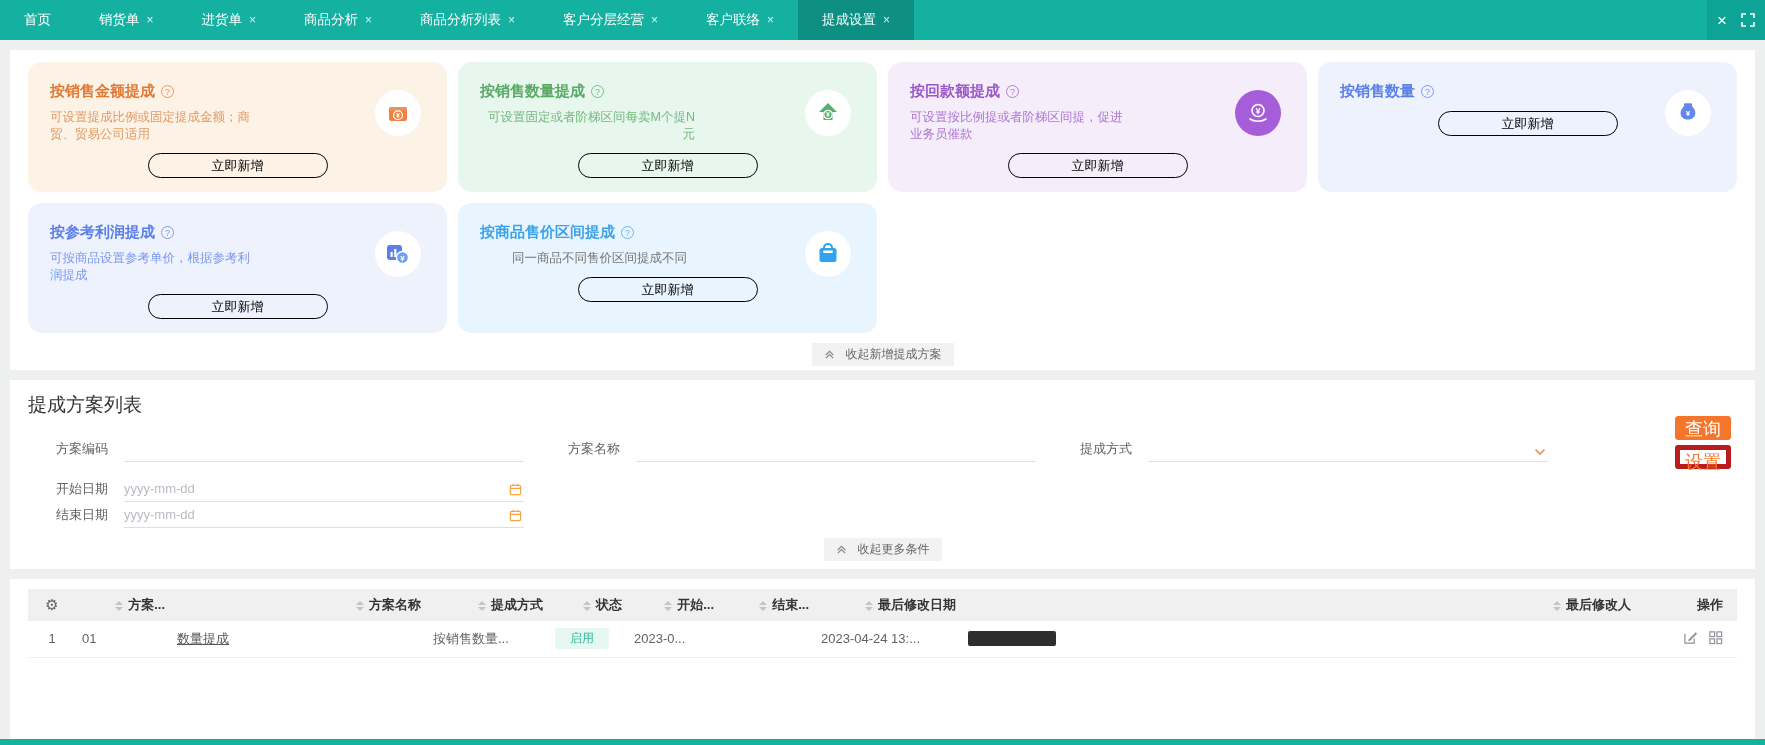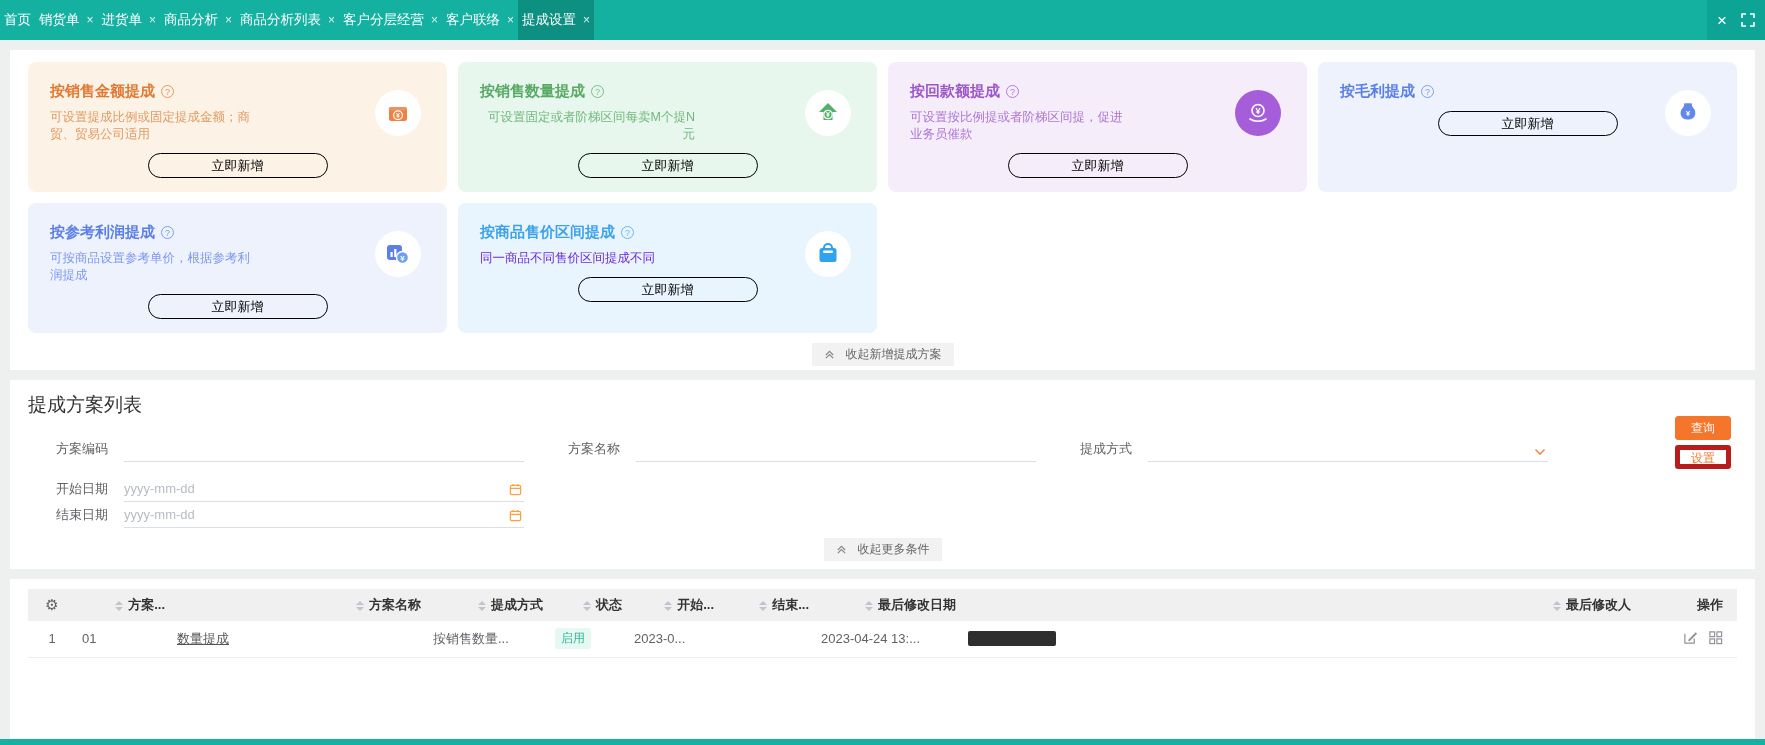--- a/index.html
+++ b/index.html
@@ -1,82 +1,82 @@
 <!DOCTYPE html>
 <html><head>
 <meta charset="utf-8">
 <style>
   * { margin:0; padding:0; box-sizing:border-box; }
   html,body { width:1765px; height:745px; }
   body { font-family:"Liberation Sans","DejaVu Sans",sans-serif; background:#eef0ef; overflow:hidden; position:relative; }
 
   
   .topbar { height:40px; background:#14b1a1; display:flex; align-items:stretch; position:relative; }
-  .tab { display:flex; align-items:center; padding:0 4px; color:#fff; font-size:13.5px; cursor:pointer; white-space:nowrap; }
+  .tab { display:flex; align-items:center; padding:0 24px; color:#fff; font-size:13.5px; cursor:pointer; white-space:nowrap; }
   .tab.active { background:#0d9082; }
   .tclose { margin-left:7px; font-size:12px; opacity:.85; }
   .topbar-right { position:absolute; right:0; top:0; height:40px; display:flex; align-items:center; background:#0da495; padding:0 10px; gap:14px; }
   .tb-x { color:#fff; font-size:17px; line-height:1; cursor:pointer; }
 
   
   .panel { background:#fff; margin:0 10px; }
   .panel1 { margin-top:10px; padding:12px 18px 4px; }
   .panel2 { margin-top:10px; padding:8px 18px 8px; position:relative; }
   .panel3 { margin-top:10px; padding:10px 18px; height:208px; }
 
   
   .cards { display:grid; grid-template-columns:repeat(4,1fr); gap:11px; }
-  .card { position:relative; border-radius:8px; height:130px; padding:20px 22px 14px; }
+  .card { position:relative; border-radius:14px; height:130px; padding:20px 22px 14px; }
   .card h3 { font-size:15px; font-weight:bold; display:flex; align-items:center; gap:6px; }
   .qmark { width:13px; height:13px; border:1px solid currentColor; border-radius:50%; font-size:9px; display:inline-flex; align-items:center; justify-content:center; opacity:.75; font-weight:normal; cursor:pointer; }
   .card p { font-size:12.5px; line-height:17px; margin-top:8px; width:215px; }
   .card .new-btn { display:block; margin:10px auto 0; width:180px; height:25px; line-height:23px; text-align:center; border:1px solid currentColor; border-radius:13px; background:transparent; font-size:13px; cursor:pointer; }
   .icon-circle { position:absolute; right:26px; top:28px; width:46px; height:46px; border-radius:50%; background:#fff; display:flex; align-items:center; justify-content:center; }
   .icon-circle.filled-purple { background:#a65dd9; }
 
   .card.orange { background:#fdf2e6; color:#e07a33; }
   .card.orange p { color:#e29a63; }
   .card.green  { background:#e7f7ed; color:#58a964; }
   .card.green p { color:#74b77f;text-align:right; }
   .card.purple { background:#f5eefa; color:#9b57c9; }
   .card.purple p { color:#ad76d4; }
   .card.blue   { background:#edf2fd; color:#5b7fe7; }
   .card.blue p { color:#7d99ec; }
   .card.lblue  { background:#e9f5fe; color:#3da2ea; }
-  .card.lblue p { color:#6d28d9; }
+  .card.lblue p { color:#737373;margin-left:32px; }
 
   .collapse-pill { display:flex; align-items:center; gap:11px; width:max-content; margin:10px auto 0; background:#f2f2f2; color:#666; font-size:12px; padding:3px 12px; cursor:pointer; }
 
   
   .sec-title { font-size:19px; color:#333; margin:4px 0 18px; font-weight:normal; }
   .filter-row { display:flex; align-items:flex-start; padding-left:28px; margin-bottom:4px; }
   .f-field { display:flex; align-items:flex-end; margin-right:44px; }
   .f-field label { font-size:13px; color:#606266; margin-right:16px; white-space:nowrap; padding-bottom:4px; }
   .f-line { position:relative; border-bottom:1px solid #dcdfe6; height:26px; display:flex; align-items:center; }
   .f-line input { border:none; outline:none; font-size:13px; color:#606266; width:100%; background:transparent; }
   .f-line input::placeholder { color:#b8bcc4; }
   .w1 { width:400px; } .w2 { width:400px; } .w3 { width:400px; }
   .f-suffix { position:absolute; right:2px; bottom:5px; display:flex; }
   .btn-stack { position:absolute; right:24px; top:36px; display:flex; flex-direction:column; gap:5px; }
-  .btn { width:56px; height:24px; border-radius:3px; font-size:12px; cursor:pointer; }
+  .btn { width:56px; height:24px; border-radius:3px; font-size:18px; cursor:pointer; }
   .btn.primary { background:#f5762a; border:1px solid #f5762a; color:#fff; }
   .btn.plain { background:#fff; border:5px solid #b91c1c; color:#f5762a; }
   .filter-row2 { margin-top:14px;flex-direction:column; }
 
   
   table { width:100%; border-collapse:collapse; table-layout:fixed; }
   th { background:#f0f0f0; height:32px; font-size:13px; color:#333; text-align:right; font-weight:bold; padding:0 6px; white-space:nowrap; overflow:hidden; }
   td { height:36px; font-size:13px; color:#606266; border-bottom:1px solid #ebeef5; padding:0 6px; white-space:nowrap; overflow:hidden; }
   .sort { display:inline-flex; flex-direction:column; gap:2px; margin-right:5px; vertical-align:middle; cursor:pointer; }
   .sort i { width:0; height:0; border-left:4px solid transparent; border-right:4px solid transparent; display:block; }
   .sort .up { border-bottom:4px solid #c0c4cc; }
   .sort .dn { border-top:4px solid #c0c4cc; }
   .gear { color:#606266; font-size:15px; cursor:pointer; }
   .link { text-decoration:underline; color:#555; cursor:pointer; }
-  .badge { display:inline-block; padding:2px 6px; background:#e7f7f1; color:#2eb69a; border-radius:3px; font-size:12px;font-family:Liberation Serif, serif; }
+  .badge { display:inline-block; padding:2px 15px; background:#e7f7f1; color:#2eb69a; border-radius:3px; font-size:12px;font-family:Liberation Serif, serif; }
   .redact { width:88px; height:15px; background:#2e2e2e; border-radius:2px; }
   .op-cell { text-align:right; padding-right:14px; }
   .op-icons { display:inline-flex; gap:10px; align-items:center; }
   .op-icons svg { cursor:pointer; }
 
   .bottom-strip { position:absolute; left:0; bottom:0; width:1765px; height:6px; background:#14b1a1; }
 </style>
 </head>
 <body>
 
@@ -167,21 +167,21 @@
           <circle cx="13" cy="10.5" r="6" fill="none" stroke="#fff" stroke-width="1.6"></circle>
           <text x="13" y="13.8" font-size="9" font-weight="bold" fill="#fff" text-anchor="middle">¥</text>
           <path d="M5 19 C9 22 17 22 21 19" fill="none" stroke="#fff" stroke-width="1.6" stroke-linecap="round"></path>
         </svg>
       </div>
       <button class="new-btn">立即新增</button>
     </div>
 
     <div class="card blue">
       <h3>
-          <span>按毛利提成</span>
+          <span>按销售数量</span>
           <span class="qmark">?</span>
         </h3>
       <div class="icon-circle">
         <svg width="26" height="26" viewBox="0 0 26 26">
           <path d="M10 4 H16 L18 7.5 C21.5 10.5 22 19.5 13 19.5 C4 19.5 4.5 10.5 8 7.5 Z" fill="#6487ea"></path>
           <rect x="9" y="3.2" width="8" height="2.4" rx="1.2" fill="#6487ea"></rect>
           <text x="13" y="16.2" font-size="8" font-weight="bold" fill="#fff" text-anchor="middle">¥</text>
         </svg>
       </div>
       <button class="new-btn">立即新增</button>

